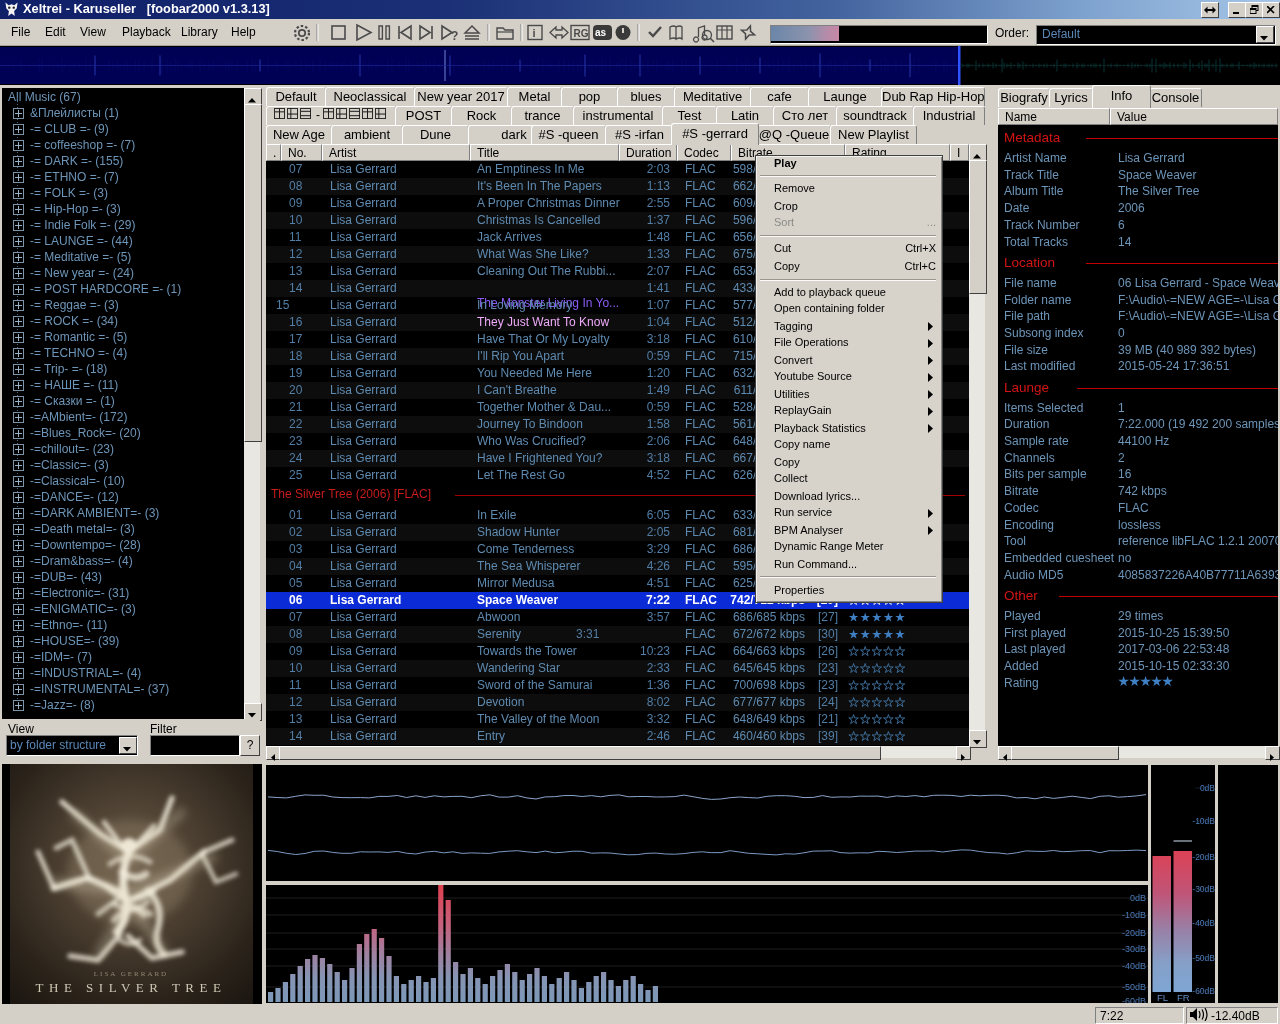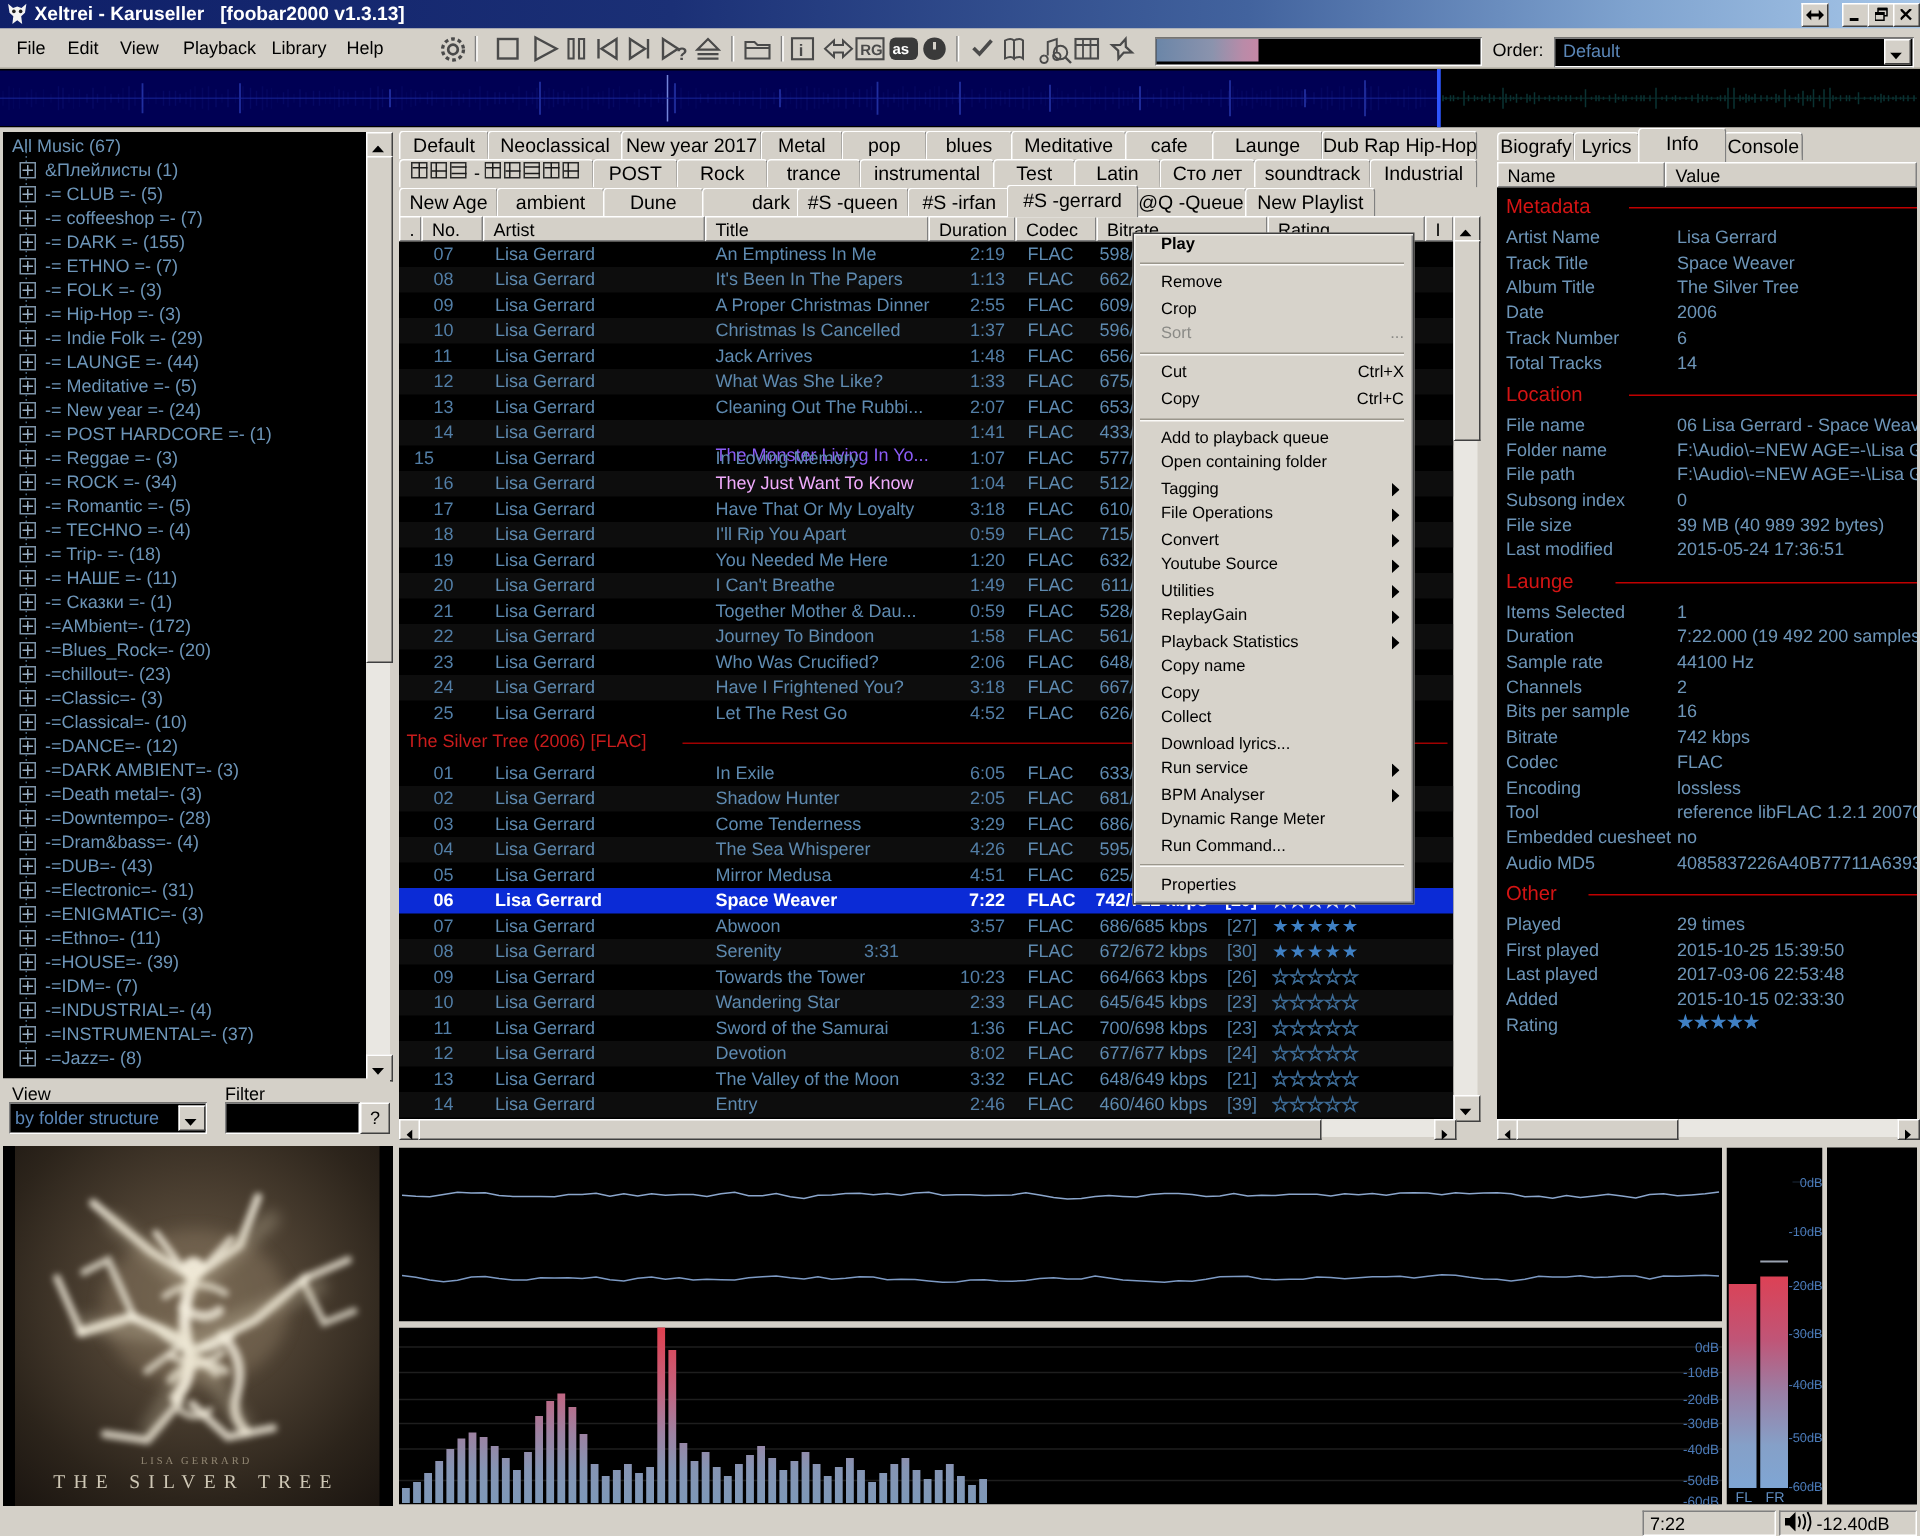--- a/index.html
+++ b/index.html
@@ -492,21 +492,21 @@
       <div class="abs" style="left:15px;top:10px;width:1px;height:610px;background-image:linear-gradient(#4a6a84 1px,transparent 1px);background-size:1px 3px;"></div>
       <div class="abs" style="left:11px;top:20px;width:9px;height:9px;border:1px solid #7e94a8;background:#000;">
         <div style="position:absolute;left:1px;top:4px;width:7px;height:1px;background:#9ab0c4;"></div>
         <div style="position:absolute;left:4px;top:1px;width:1px;height:7px;background:#9ab0c4;"></div>
       </div>
       <div class="tr" style="left:28px;top:17px;">&amp;Плейлисты (1)</div>
       <div class="abs" style="left:11px;top:36px;width:9px;height:9px;border:1px solid #7e94a8;background:#000;">
         <div style="position:absolute;left:1px;top:4px;width:7px;height:1px;background:#9ab0c4;"></div>
         <div style="position:absolute;left:4px;top:1px;width:1px;height:7px;background:#9ab0c4;"></div>
       </div>
-      <div class="tr" style="left:28px;top:33px;">-= CLUB =- (5)</div>
+      <div class="tr" style="left:28px;top:33px;">-= CLUB =- (9)</div>
       <div class="abs" style="left:11px;top:52px;width:9px;height:9px;border:1px solid #7e94a8;background:#000;">
         <div style="position:absolute;left:1px;top:4px;width:7px;height:1px;background:#9ab0c4;"></div>
         <div style="position:absolute;left:4px;top:1px;width:1px;height:7px;background:#9ab0c4;"></div>
       </div>
       <div class="tr" style="left:28px;top:49px;">-= coffeeshop =- (7)</div>
       <div class="abs" style="left:11px;top:68px;width:9px;height:9px;border:1px solid #7e94a8;background:#000;">
         <div style="position:absolute;left:1px;top:4px;width:7px;height:1px;background:#9ab0c4;"></div>
         <div style="position:absolute;left:4px;top:1px;width:1px;height:7px;background:#9ab0c4;"></div>
       </div>
       <div class="tr" style="left:28px;top:65px;">-= DARK =- (155)</div>
@@ -763,21 +763,21 @@
     <div class="hseg" style="left:470px;top:144px;width:141px;height:14px;">Title</div>
     <div class="hseg" style="left:619px;top:144px;width:50px;height:14px;">Duration</div>
     <div class="hseg" style="left:677px;top:144px;width:46px;height:14px;">Codec</div>
     <div class="hseg" style="left:731px;top:144px;width:106px;height:14px;">Bitrate</div>
     <div class="hseg" style="left:845px;top:144px;width:97px;height:14px;">Rating</div>
     <div class="hseg" style="left:950px;top:144px;width:11px;height:14px;">I</div>
 <div class="abs black" style="left:266px;top:161px;width:703px;height:585px;overflow:hidden;">
       <div class="plr" style="left:23px;top:0px;color:#527ea6;">07</div>
       <div class="plr" style="left:64px;top:0px;color:#5e8ab0;">Lisa Gerrard</div>
       <div class="plr" style="left:211px;top:0px;color:#5e8ab0;">An Emptiness In Me</div>
-      <div class="plr" style="left:310px;top:0px;width:94px;text-align:right;color:#527ea6;">2:19</div>
+      <div class="plr" style="left:310px;top:0px;width:94px;text-align:right;color:#527ea6;">2:03</div>
       <div class="plr" style="left:419px;top:0px;color:#5e8ab0;">FLAC</div>
       <div class="plr" style="left:419px;top:0px;width:120px;text-align:right;color:#5e8ab0;">598/597 kbps</div>
       <div class="plr" style="left:480px;top:0px;width:92px;text-align:right;color:#527ea6;">[20]</div>
       <div class="abs" style="left:582px;top:2px;"><svg width="62" height="13" style="vertical-align:top">
           <polygon points="5.60,1.50 6.72,4.95 10.36,4.95 7.42,7.09 8.54,10.55 5.60,8.41 2.66,10.55 3.78,7.09 0.84,4.95 4.48,4.95" fill="none" stroke="#3c6a94" stroke-width="1"></polygon>
           <polygon points="17.20,1.50 18.32,4.95 21.96,4.95 19.02,7.09 20.14,10.55 17.20,8.41 14.26,10.55 15.38,7.09 12.44,4.95 16.08,4.95" fill="none" stroke="#3c6a94" stroke-width="1"></polygon>
           <polygon points="28.80,1.50 29.92,4.95 33.56,4.95 30.62,7.09 31.74,10.55 28.80,8.41 25.86,10.55 26.98,7.09 24.04,4.95 27.68,4.95" fill="none" stroke="#3c6a94" stroke-width="1"></polygon>
           <polygon points="40.40,1.50 41.52,4.95 45.16,4.95 42.22,7.09 43.34,10.55 40.40,8.41 37.46,10.55 38.58,7.09 35.64,4.95 39.28,4.95" fill="none" stroke="#3c6a94" stroke-width="1"></polygon>
           <polygon points="52.00,1.50 53.12,4.95 56.76,4.95 53.82,7.09 54.94,10.55 52.00,8.41 49.06,10.55 50.18,7.09 47.24,4.95 50.88,4.95" fill="none" stroke="#3c6a94" stroke-width="1"></polygon>
         </svg></div>

